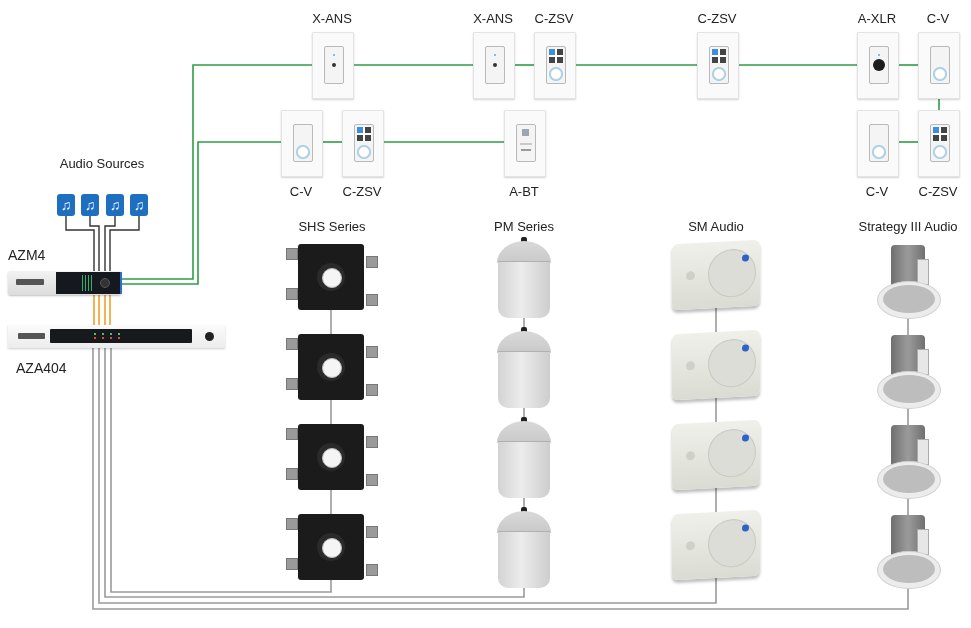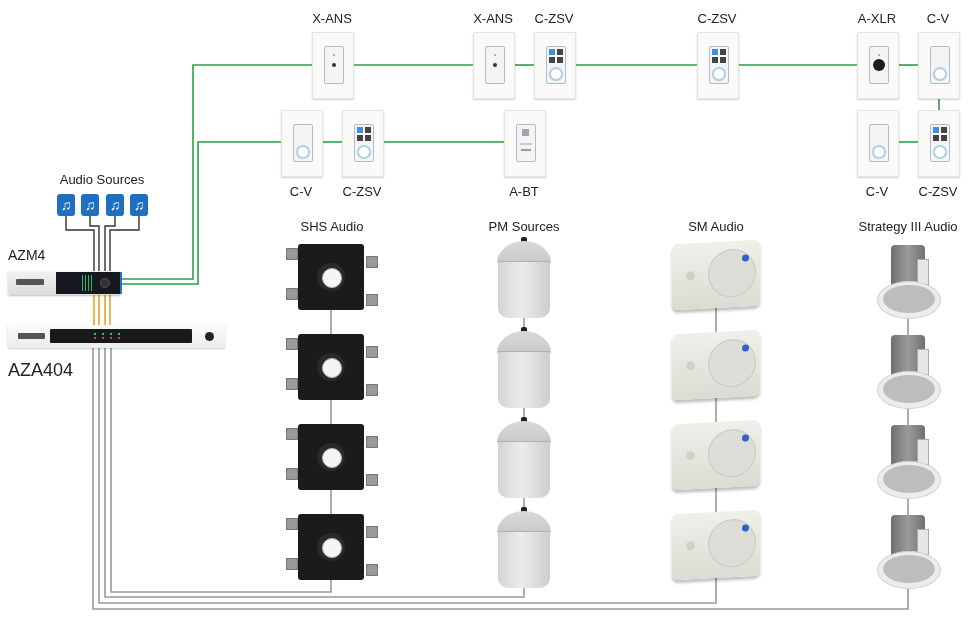--- a/index.html
+++ b/index.html
@@ -89,21 +89,21 @@
       <polyline points="110,295 110,325" stroke="#f0a02a"></polyline>
     </g>
   <g id="speaker-wires" fill="none" stroke-width="1.6">
       <polyline points="111,348 111,592 331,592 331,250" stroke="#9a9a9a"></polyline>
       <polyline points="105,348 105,597 524,597 524,250" stroke="#9a9a9a"></polyline>
       <polyline points="99,348 99,603 716,603 716,250" stroke="#9a9a9a"></polyline>
       <polyline points="93,348 93,609 908,609 908,250" stroke="#9a9a9a"></polyline>
     </g>
 </svg>
 
-<div class="lbl" style="left:102px;top:172px;">Audio Sources</div>
+<div class="lbl" style="left:102px;top:156px;">Audio Sources</div>
 <div class="src-icon" style="left:57px;top:194px;">♫</div>
 <div class="src-icon" style="left:81px;top:194px;">♫</div>
 <div class="src-icon" style="left:106px;top:194px;">♫</div>
 <div class="src-icon" style="left:130px;top:194px;">♫</div>
 
 <div class="lbl left" style="left:8px;top:247px;font-size:14px;">AZM4</div>
 <div class="azm4">
   <div class="badge"></div>
   <div class="panel">
     <div class="meter"></div>
@@ -118,21 +118,21 @@
       <i style="left:52px"></i>
       <i style="left:60px"></i>
       <i style="left:68px"></i>
     <b style="left:44px"></b>
       <b style="left:52px"></b>
       <b style="left:60px"></b>
       <b style="left:68px"></b>
   </div>
   <div class="pwr"></div>
 </div>
-<div class="lbl left" style="left:8px;top:360px;font-size:18px;">AZA404</div>
+<div class="lbl left" style="left:16px;top:360px;font-size:14px;">AZA404</div>
 
 <div class="lbl" style="left:332px;top:11px;">X-ANS</div>
 <div class="lbl" style="left:493px;top:11px;">X-ANS</div>
 <div class="lbl" style="left:554px;top:11px;">C-ZSV</div>
 <div class="lbl" style="left:717px;top:11px;">C-ZSV</div>
 <div class="lbl" style="left:877px;top:11px;">A-XLR</div>
 <div class="lbl" style="left:938px;top:11px;">C-V</div>
 
 <div class="lbl" style="left:301px;top:184px;">C-V</div>
 <div class="lbl" style="left:362px;top:184px;">C-ZSV</div>
@@ -219,22 +219,22 @@
       <div class="scr">
         <i style="left:0;top:0;background:#3f8fe0"></i>
         <i style="left:8px;top:0;background:#444"></i>
         <i style="left:0;top:8px;background:#444"></i>
         <i style="left:8px;top:8px;background:#444"></i>
       </div>
       <div class="knob"></div>
     </div>
   </div>
 
-<div class="lbl" style="left:332px;top:219px;">SHS Audio</div>
-<div class="lbl" style="left:524px;top:219px;">PM Sources</div>
+<div class="lbl" style="left:332px;top:219px;">SHS Series</div>
+<div class="lbl" style="left:524px;top:219px;">PM Series</div>
 <div class="lbl" style="left:716px;top:219px;">SM Audio</div>
 <div class="lbl" style="left:908px;top:219px;">Strategy III Audio</div>
 
 <div id="speakers">
     <div class="shs" style="left: 298px; top: 244px;">
       <div class="ring"></div>
       <div class="hole"></div>
       <div class="clip" style="left: -12px; top: 4px;"></div>
       <div class="clip" style="left: -12px; top: 44px;"></div>
       <div class="clip" style="left: 68px; top: 12px;"></div>

